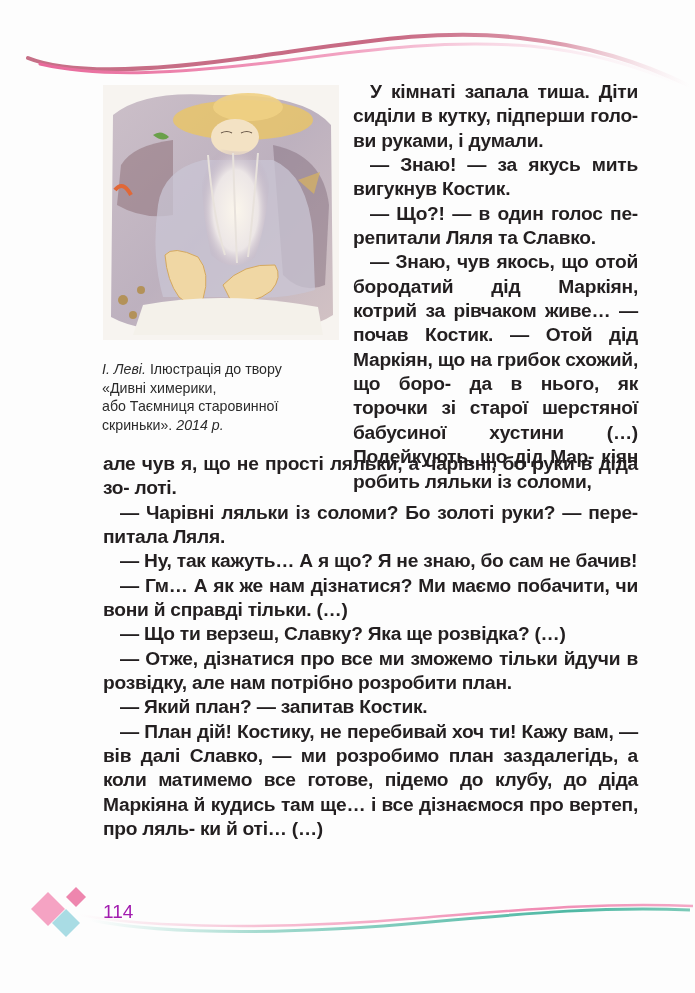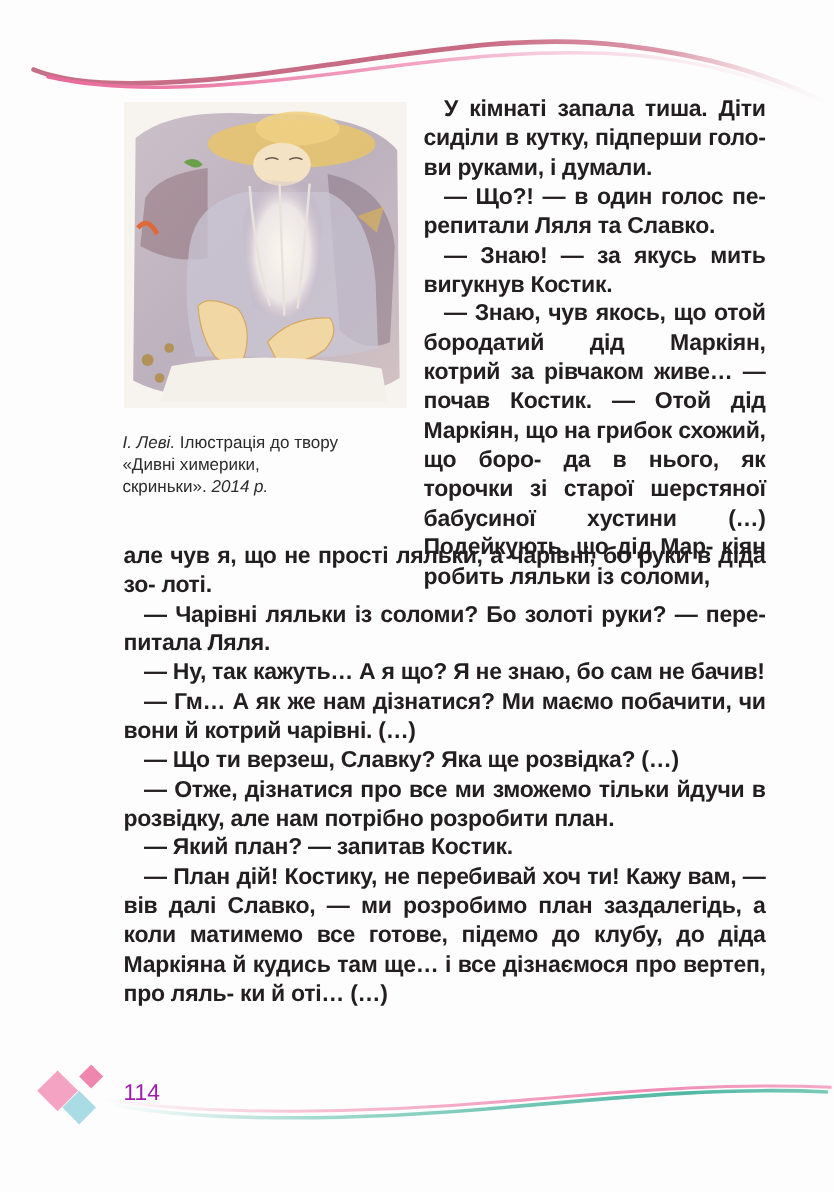--- a/index.html
+++ b/index.html
@@ -90,35 +90,36 @@
     <circle cx="30" cy="230" r="4" fill="#b08a40" opacity="0.8"></circle>
     <path d="M12 105 Q 20 95 28 110" stroke="#e06838" stroke-width="4" fill="none"></path>
     <path d="M50 50 q 8 -6 16 2 q -6 6 -16 -2 Z" fill="#6aa04a"></path>
     <path d="M195 95 l 22 -8 l -6 22 Z" fill="#d9b45e" opacity="0.7"></path>
   </svg>
 </div>
 
 <div class="caption">
   <div><i>І. Леві.</i><span> Ілюстрація до твору</span></div>
   <div>«Дивні химерики,</div>
+  <div>або Таємниця старовинної</div>
   <div><span>скриньки».</span><i> 2014 р.</i></div>
 </div>
 
 <div class="text col-narrow">
   <p class="ind">У кімнаті запала тиша. Діти сиділи в кутку, підперши голо- ви руками, і думали.</p>
+  <p class="ind">— Знаю! — за якусь мить вигукнув Костик.</p>
   <p class="ind">— Що?! — в один голос пе- репитали Ляля та Славко.</p>
-  <p class="ind">— Знаю! — за якусь мить вигукнув Костик.</p>
   <p class="ind">— Знаю, чув якось, що отой бородатий дід Маркіян, котрий за рівчаком живе… — почав Костик. — Отой дід Маркіян, що на грибок схожий, що боро- да в нього, як торочки зі старої шерстяної бабусиної хустини (…) Подейкують, що дід Мар- кіян робить ляльки із соломи,</p>
 </div>
 
 <div class="text col-wide">
   <p>але чув я, що не прості ляльки, а чарівні, бо руки в діда зо- лоті.</p>
   <p class="ind">— Чарівні ляльки із соломи? Бо золоті руки? — пере- питала Ляля.</p>
   <p class="ind">— Ну, так кажуть… А я що? Я не знаю, бо сам не бачив!</p>
-  <p class="ind">— Гм… А як же нам дізнатися? Ми маємо побачити, чи вони й котрий чарівні. (…)</p>
+  <p class="ind">— Гм… А як же нам дізнатися? Ми маємо побачити, чи вони й справді тільки. (…)</p>
   <p class="ind">— Що ти верзеш, Славку? Яка ще розвідка? (…)</p>
   <p class="ind">— Отже, дізнатися про все ми зможемо тільки йдучи в розвідку, але нам потрібно розробити план.</p>
   <p class="ind">— Який план? — запитав Костик.</p>
   <p class="ind">— План дій! Костику, не перебивай хоч ти! Кажу вам, — вів далі Славко, — ми розробимо план заздалегідь, а коли матимемо все готове, підемо до клубу, до діда Маркіяна й кудись там ще… і все дізнаємося про вертеп, про ляль- ки й оті… (…)</p>
 </div>
 
 <svg class="diamonds" width="70" height="60" viewBox="0 0 70 60">
   <polygon points="17,2 34,19 17,36 0,19" fill="#f5a3c3" transform="translate(3,5)"></polygon>
   <polygon points="10,0 20,10 10,20 0,10" fill="#ee86ae" transform="translate(38,2)"></polygon>
   <polygon points="14,0 28,14 14,28 0,14" fill="#a9dce4" transform="translate(24,24)"></polygon>

